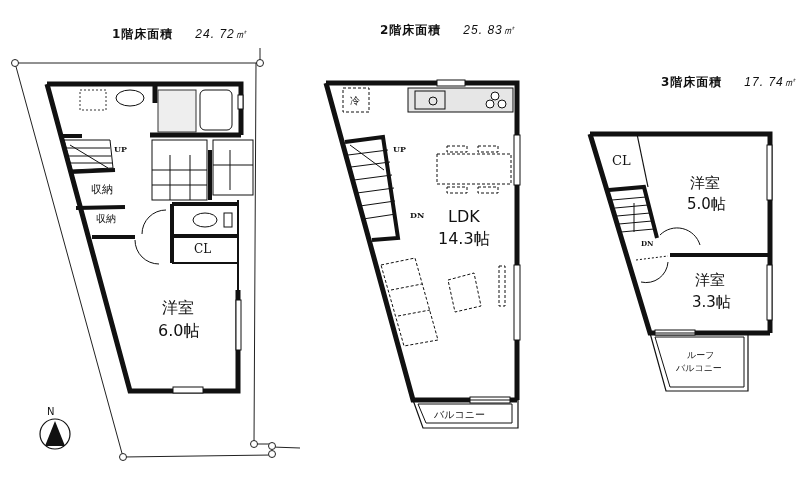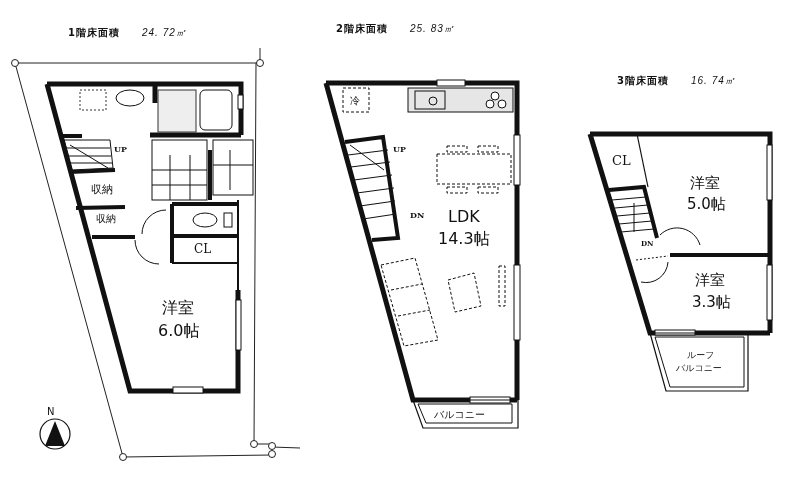--- a/index.html
+++ b/index.html
@@ -1,34 +1,34 @@
 <!DOCTYPE html>
 <html><head>
 <meta charset="utf-8">
 <style>
   html, body { margin:0; padding:0; background:#ffffff; }
   body { width:800px; height:491px; position:relative; overflow:hidden;
          font-family:"DejaVu Sans", sans-serif; color:#111; }
-  .title { position:absolute; font-weight:bold; font-size:10px; letter-spacing:1px; white-space:nowrap; }
+  .title { position:absolute; font-weight:bold; font-size:12px; letter-spacing:1px; white-space:nowrap;margin-left:44px; }
   .title .area { font-weight:normal; font-family:"Liberation Sans", sans-serif; font-style:italic; margin-left:22px; }
   svg { position:absolute; left:0; top:0; }
   .lbl { font-family:"DejaVu Sans", sans-serif; fill:#111; }
   .serif { font-family:"DejaVu Serif", serif; fill:#111; }
 </style>
 </head>
 <body>
 
 <div class="title" style="left:68px;top:26px;">
   <span>1階床面積</span><span class="area">24. 72㎡</span>
 </div>
 <div class="title" style="left:336px;top:22px;">
   <span>2階床面積</span><span class="area">25. 83㎡</span>
 </div>
 <div class="title" style="left:617px;top:74px;">
-  <span>3階床面積</span><span class="area">16. 74㎡</span>
+  <span>3階床面積</span><span class="area">17. 74㎡</span>
 </div>
 
 <svg width="800" height="491" viewBox="0 0 800 491">
 
   <g>
 
     <g stroke="#222" stroke-width="1" fill="none">
       <polyline points="15,63 260,63"></polyline>
       <line x1="260" y1="48" x2="260" y2="63"></line>
       <polyline points="15,63 123,457 272,455"></polyline>

